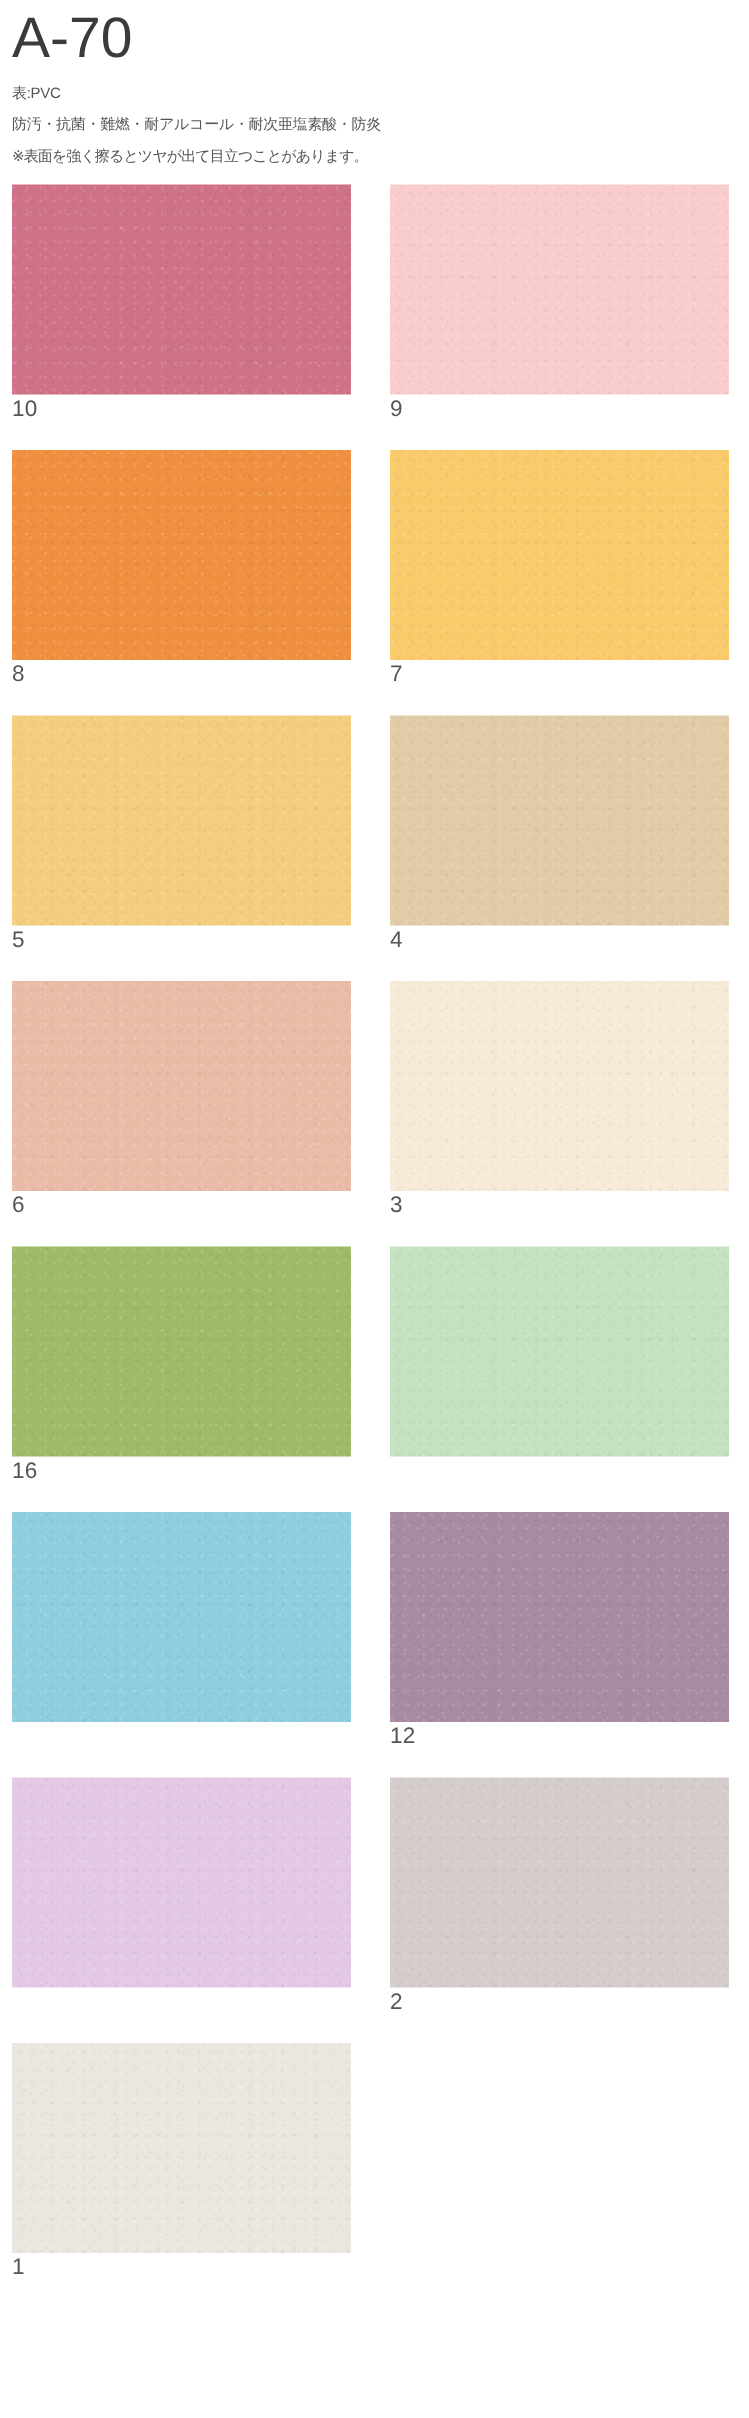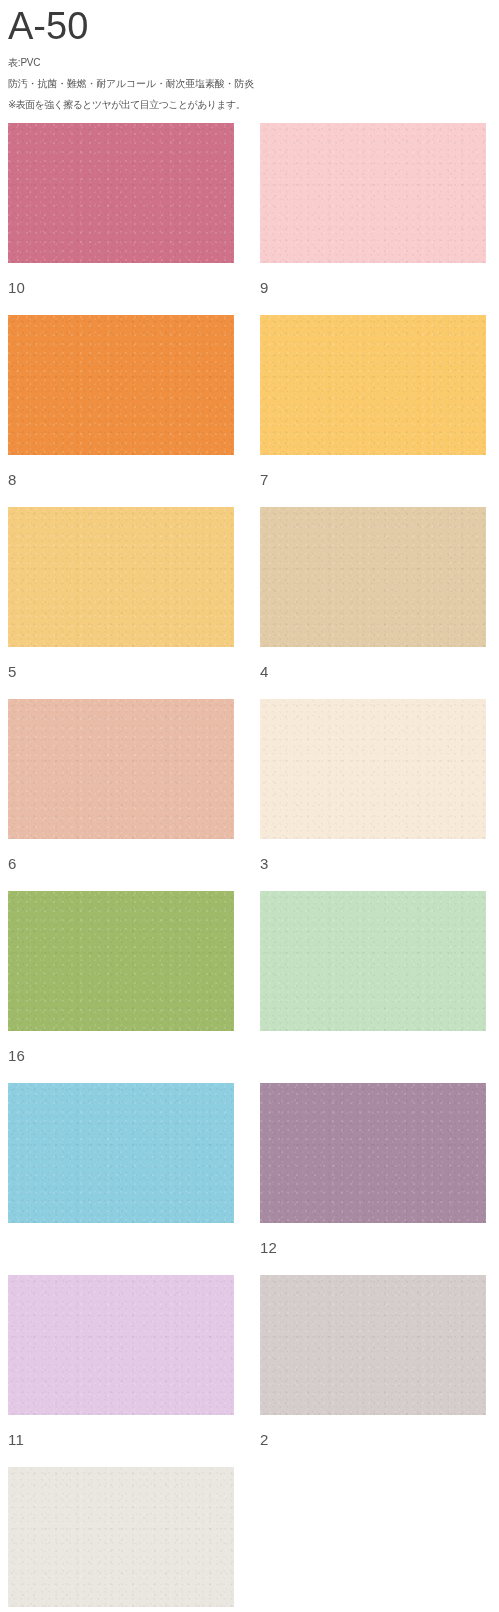--- a/index.html
+++ b/index.html
@@ -79,31 +79,31 @@
       radial-gradient(circle at 87% 80%, rgba(0,0,0,0.04) 0 1px, transparent 1px),
       radial-gradient(circle at 55% 12%, rgba(0,0,0,0.035) 0 1px, transparent 1px),
       radial-gradient(circle at 25% 88%, rgba(255,255,255,0.12) 0 1px, transparent 1px);
     background-size: 9px 9px, 11px 11px, 13px 13px, 7px 7px, 15px 15px, 10px 10px;
     opacity: 0.85;
   }
   .swatch-label {
     font-size: 15px;
     line-height: 20px;
     color: #555555;
-    padding-top: 15px;
+    padding-top: 0;
     letter-spacing: 0.2px;
   }
 </style>
 </head>
 <body>
 
 <div class="page">
 
   <div class="header">
-    <div class="product-title">A-50</div>
+    <div class="product-title">A-70</div>
     <div class="spec-line">表:PVC</div>
     <div class="spec-line">防汚・抗菌・難燃・耐アルコール・耐次亜塩素酸・防炎</div>
     <div class="spec-line note">※表面を強く擦るとツヤが出て目立つことがあります。</div>
   </div>
 
   <div class="swatch-grid">
       <div class="swatch-cell">
         <div class="swatch-chip" style="background: rgb(207, 114, 137);"></div>
         <div class="swatch-label">10</div>
       </div>
@@ -144,21 +144,20 @@
       </div>
       <div class="swatch-cell">
         <div class="swatch-chip" style="background: rgb(141, 206, 224);"></div>
       </div>
       <div class="swatch-cell">
         <div class="swatch-chip" style="background: rgb(168, 139, 162);"></div>
         <div class="swatch-label">12</div>
       </div>
       <div class="swatch-cell">
         <div class="swatch-chip" style="background: rgb(227, 201, 230);"></div>
-        <div class="swatch-label">11</div>
       </div>
       <div class="swatch-cell">
         <div class="swatch-chip" style="background: rgb(213, 205, 203);"></div>
         <div class="swatch-label">2</div>
       </div>
       <div class="swatch-cell">
         <div class="swatch-chip" style="background: rgb(234, 231, 224);"></div>
         <div class="swatch-label">1</div>
       </div>
     </div>

